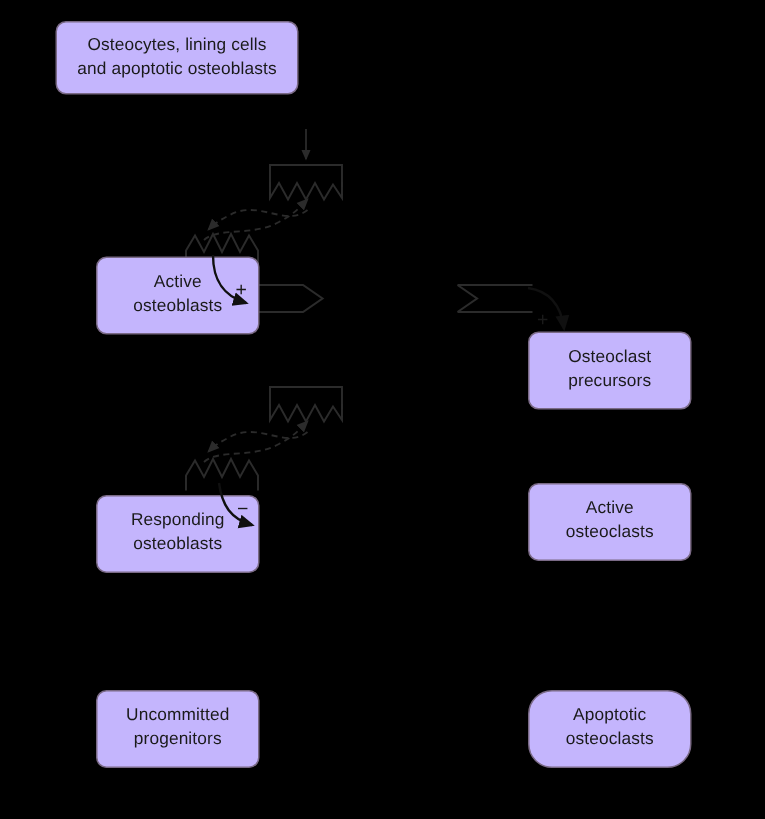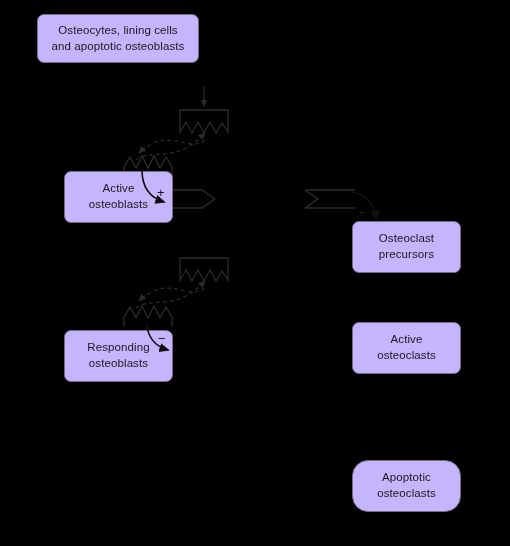--- a/index.html
+++ b/index.html
@@ -151,20 +151,24 @@
   <div class="node-box" style="left:64px; top:330px; width:109px; height:52px;">
     <span class="node-label">Responding
 osteoblasts</span>
   </div>
 
   <div class="node-box" style="left:352px; top:322px; width:109px; height:52px;">
     <span class="node-label">Active
 osteoclasts</span>
   </div>
 
+  <div class="node-box" style="left:64px; top:460px; width:109px; height:52px;">
+    <span class="node-label">Uncommitted
+progenitors</span>
+  </div>
 
   <div class="node-box" style="left:352px; top:460px; width:109px; height:52px;border-radius:16px;">
     <span class="node-label">Apoptotic
 osteoclasts</span>
   </div>
 
   <span class="sign-label" style="left:157px; top:186px;">+</span>
 
   <span class="sign-label" style="left:358px; top:206px;">+</span>
 

